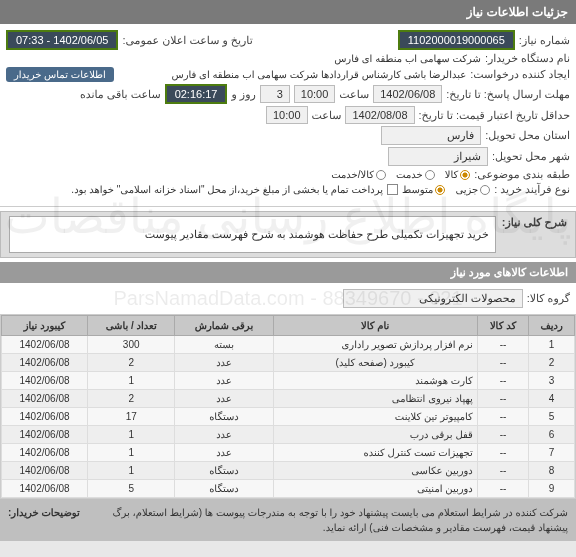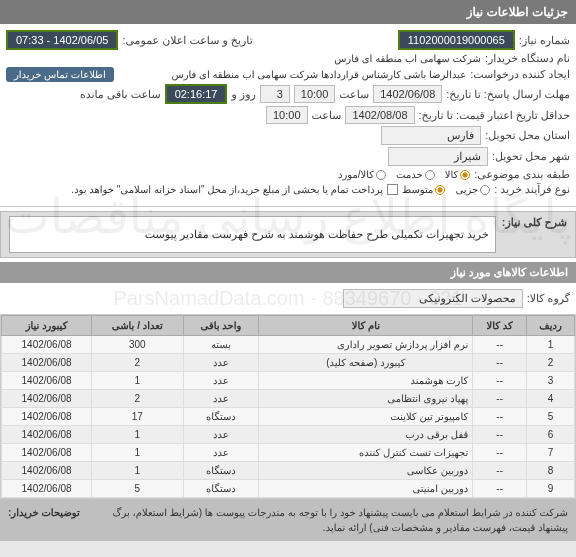--- a/index.html
+++ b/index.html
@@ -95,21 +95,21 @@
         <span class="radio-item">
             <span class="radio-dot checked"></span>
             <span>کالا</span>
           </span>
         <span class="radio-item">
             <span class="radio-dot"></span>
             <span>خدمت</span>
           </span>
         <span class="radio-item">
             <span class="radio-dot"></span>
-            <span>کالا/مورد</span>
+            <span>کالا/خدمت</span>
           </span>
       </div>
     </div>
 
     <div class="row">
       <span class="label">نوع فرآیند خرید :</span>
       <div class="radio-group">
         <span class="radio-item">
             <span class="radio-dot"></span>
             <span>جزیی</span>
@@ -140,21 +140,21 @@
     </div>
   </div>
 
   <div class="table-wrap">
     <table>
       <thead>
         <tr>
           <th>ردیف</th>
           <th>کد کالا</th>
           <th>نام کالا</th>
-          <th>واحد باقی</th>
+          <th>برقی شمارش</th>
           <th>تعداد / باشی</th>
           <th>کیبورد نیاز</th>
         </tr>
       </thead>
       <tbody id="tbody">
           <tr>
             <td>1</td>
             <td>--</td>
             <td style="text-align: right;">نرم افزار پردازش تصویر راداری</td>
             <td>بسته</td>

